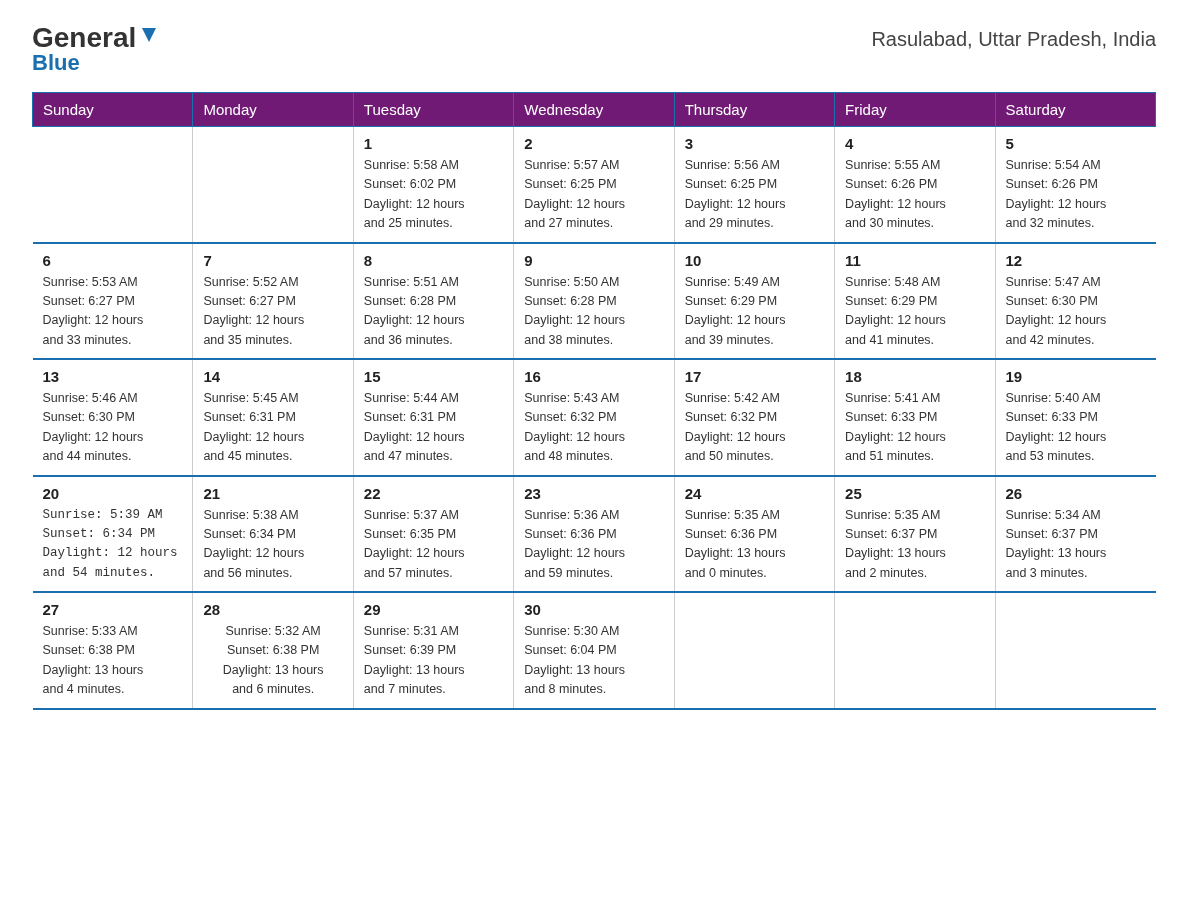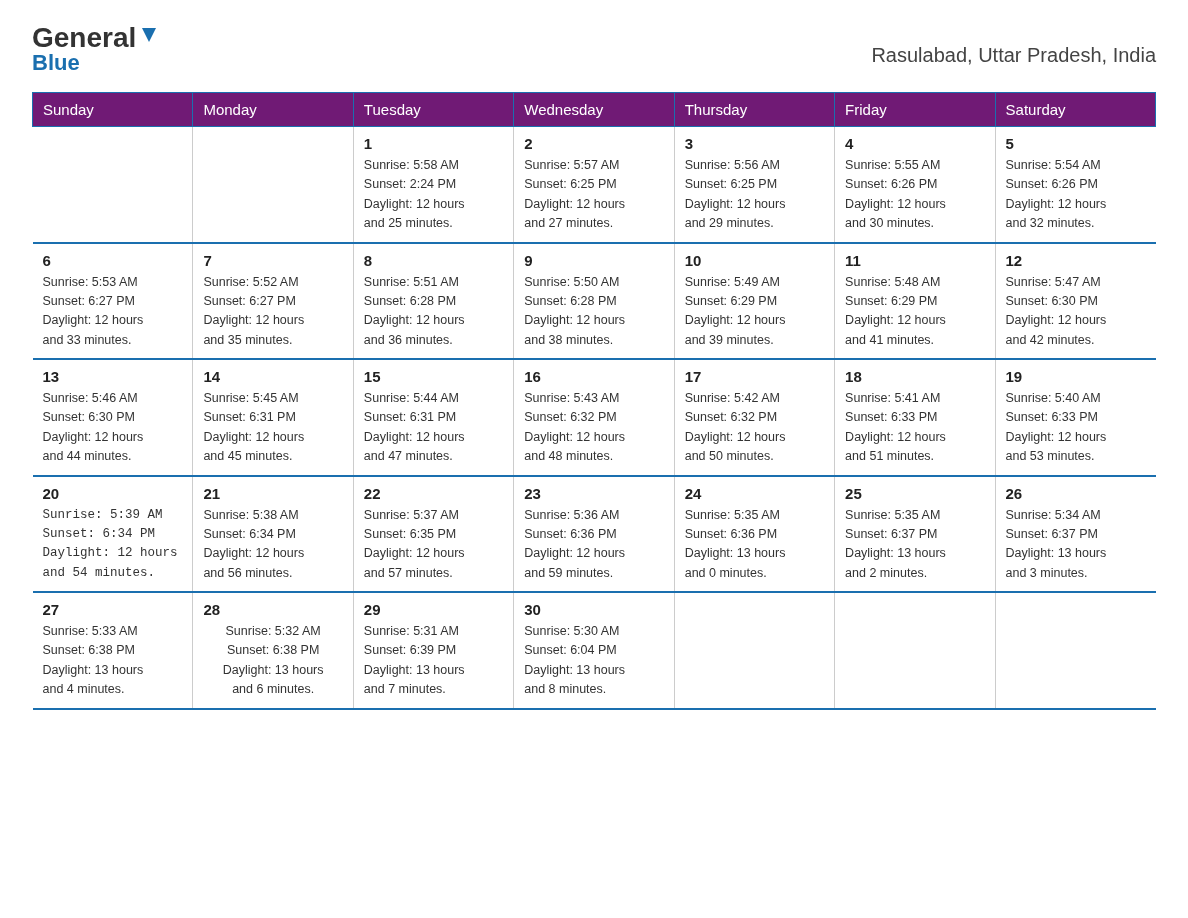--- a/index.html
+++ b/index.html
@@ -38,21 +38,21 @@
     }
     .month-title {
       font-size: 52px;
       font-weight: normal;
       color: #222;
       line-height: 1.1;
     }
     .location-title {
       font-size: 20px;
       color: #444;
-      margin-top: 20px;
+      margin-top: 4px;
     }
     table {
       width: 100%;
       border-collapse: collapse;
       table-layout: fixed;
     }
     thead tr {
       background-color: #701a75;
     }
     thead th {
@@ -122,21 +122,21 @@
         <th>Saturday</th>
       </tr>
   </thead>
   <tbody id="calendar-body">
   <tr>
         <td class="empty-cell"></td>
         <td class="empty-cell"></td>
         <td>
           <div class="day-num">1</div>
           <div class="day-info" style="white-space: pre-line;">Sunrise: 5:58 AM
-Sunset: 2:24 PM
+Sunset: 6:02 PM
 Daylight: 12 hours
 and 25 minutes.</div>
         </td>
         <td>
           <div class="day-num">2</div>
           <div class="day-info" style="white-space: pre-line;">Sunrise: 5:57 AM
 Sunset: 6:25 PM
 Daylight: 12 hours
 and 27 minutes.</div>
         </td>

